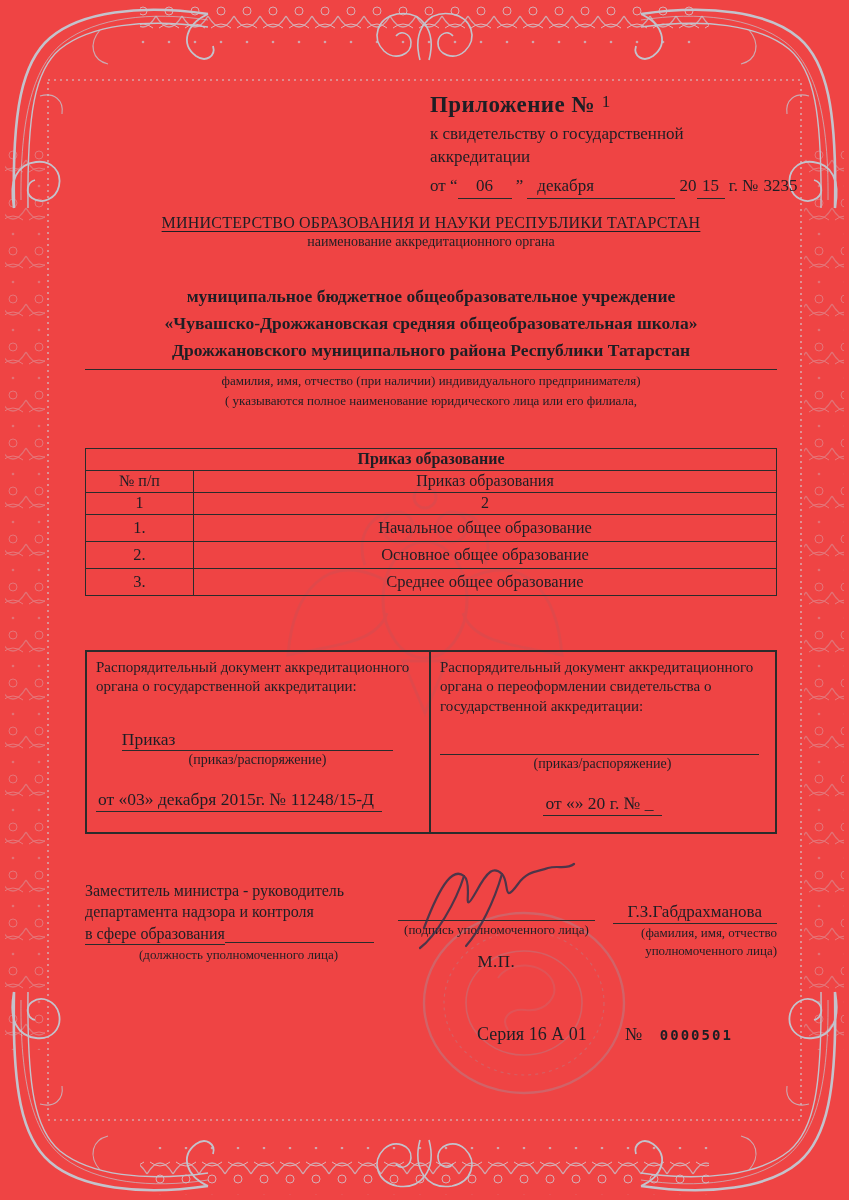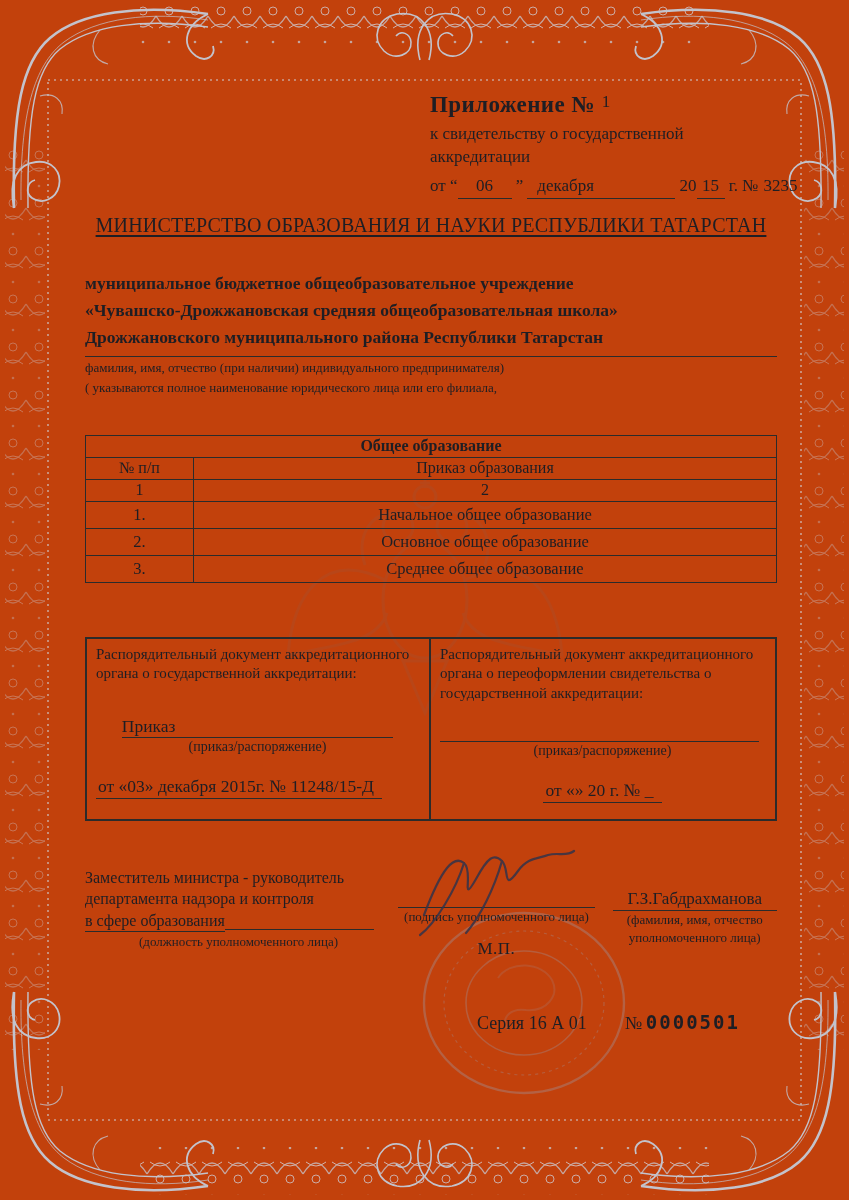--- a/index.html
+++ b/index.html
@@ -1,19 +1,19 @@
 <!DOCTYPE html>
 <html><head>
 <meta charset="utf-8">
 <style>
   * { margin: 0; padding: 0; box-sizing: border-box; }
   body { background: #e8e8e8; font-family: "Liberation Serif", "DejaVu Serif", serif; }
   .page {
     position: relative; width: 849px; height: 1200px; margin: 0 auto;
-    background: #c2410c; color: #1e1e24; overflow: hidden;
+    background: #ef4444; color: #1e1e24; overflow: hidden;
   }
   .frame-svg, .wm-svg, .seal-svg { position: absolute; pointer-events: none; }
   .frame-svg { inset: 0; }
   .wm-svg  { left: 235px; top: 415px; opacity: .11; }
   .seal-svg { left: 418px; top: 908px; opacity: .9; }
 
   .content { position: absolute; inset: 0; padding: 90px 72px 0 85px; }
 
   
   .appendix { margin-left: 345px; width: 372px; font-size: 17px; line-height: 1.32; }
@@ -21,25 +21,25 @@
   .appendix-num { font-size: 17px; font-weight: normal; vertical-align: 5px; margin-left: 7px; }
   .date-line { margin-top: 7px; white-space: nowrap; }
   .fill { display: inline-block; text-align: center; border-bottom: 1px solid #2b2b2b; }
   .fill-day { width: 54px; }
   .fill-month { width: 148px; text-align: left; padding-left: 10px; margin-left: 4px; }
   .fill-year { width: 28px; }
   .doc-num { margin-left: 5px; }
 
   
   .ministry { text-align: center; margin-top: 15px; }
-  .ministry-name { font-size: 20px; letter-spacing: .2px; text-decoration: underline; text-underline-offset: 3px; }
+  .ministry-name { font-size: 16px; letter-spacing: .2px; text-decoration: underline; text-underline-offset: 3px; }
   .ministry-caption { font-size: 14px; margin-top: 2px; }
 
   
-  .org { margin-top: 33px; text-align: left; }
+  .org { margin-top: 33px; text-align: center; }
   .org-line { font-size: 17.5px; font-weight: bold; line-height: 1.55; }
   .org-rule { border-top: 1.5px solid #2b2b2b; margin-top: 5px; }
   .org-caption { font-size: 13px; line-height: 1.3; margin-top: 3px; }
 
   
   .address { margin-top: 13px; text-align: center; }
   .address-value { font-size: 16.5px; border-bottom: 1.5px solid #2b2b2b; padding-bottom: 2px; margin: 0 -14px; }
   .address-caption { font-size: 13px; line-height: 1.3; margin-top: 2px; }
 
   
@@ -69,26 +69,26 @@
   .sig-pos3 .pos-text { border-bottom: 1.2px solid #2b2b2b; padding-bottom: 0; }
   .sig-caption { font-size: 13px; margin-top: 1px; }
   .sig-left .sig-caption { margin-left: 54px; }
   .sig-mid { width: 198px; margin-left: 24px; position: relative; padding-top: 40px; }
   .sig-rule { border-top: 1.3px solid #2b2b2b; height: 0; }
   .sig-mid .sig-caption { text-align: center; }
   .stamp { text-align: center; font-size: 17px; margin-top: 14px; letter-spacing: .5px; }
   .squiggle { position: absolute; left: 8px; top: -30px; }
   .sig-right { width: 166px; margin-left: 18px; padding-top: 22px; }
   .sig-name { font-size: 17px; text-align: center; border-bottom: 1.2px solid #2b2b2b; padding-bottom: 1px; }
-  .sig-right .sig-caption { text-align: center; line-height: 1.25; }
+  .sig-right .sig-caption { text-align: right; line-height: 1.25; }
 
   
   .footer { margin-top: 52px; display: flex; align-items: baseline; padding-left: 392px; font-size: 18px; }
   .serial-no { margin-left: 38px; }
-  .serial-digits { font-family: "DejaVu Sans Mono", monospace; font-weight: 600; font-size: 19px; letter-spacing: 2px; margin-left: 4px; }
+  .serial-digits { font-family: "DejaVu Sans Mono", monospace; font-weight: 600; font-size: 14px; letter-spacing: 2px; margin-left: 18px; }
 </style>
 </head>
 <body>
 
 <div class="page">
 
   <svg class="frame-svg" width="849" height="1200" viewBox="0 0 849 1200">
     <defs>
       <pattern id="lace" patternUnits="userSpaceOnUse" width="26" height="48">
         <path d="M0,16 Q13,38 26,16" fill="none" stroke="#c6c6cf" stroke-width="1.4"></path>
@@ -162,36 +162,37 @@
       <div class="date-line">
         <span>от “</span><span class="fill fill-day">06</span>
         <span>”</span><span class="fill fill-month">декабря</span>
         <span>20</span><span class="fill fill-year">15</span>
         <span>г. №</span><span class="doc-num">3235</span>
       </div>
     </div>
 
     <div class="ministry">
       <div class="ministry-name">МИНИСТЕРСТВО ОБРАЗОВАНИЯ И НАУКИ РЕСПУБЛИКИ ТАТАРСТАН</div>
+      <div class="ministry-caption">наименование аккредитационного органа</div>
     </div>
 
     <div class="org">
       <div class="org-line">муниципальное  бюджетное  общеобразовательное учреждение</div>
       <div class="org-line">«Чувашско-Дрожжановская средняя общеобразовательная школа»</div>
       <div class="org-line">Дрожжановского муниципального района Республики Татарстан</div>
       <div class="org-rule"></div>
       <div class="org-caption">фамилия, имя, отчество (при наличии) индивидуального предпринимателя)</div>
       <div class="org-caption">( указываются полное наименование юридического лица или его филиала,</div>
     </div>
 
 
     <table class="edu">
       <tbody>
           <tr>
-        <td colspan="2" class="t-title">Общее образование</td>
+        <td colspan="2" class="t-title">Приказ образование</td>
       </tr>
       <tr>
         <td class="col-num">№ п/п</td>
         <td>Приказ образования</td>
       </tr>
       <tr>
         <td class="col-num">1</td>
         <td>2</td>
       </tr>
       <tr class="data">

